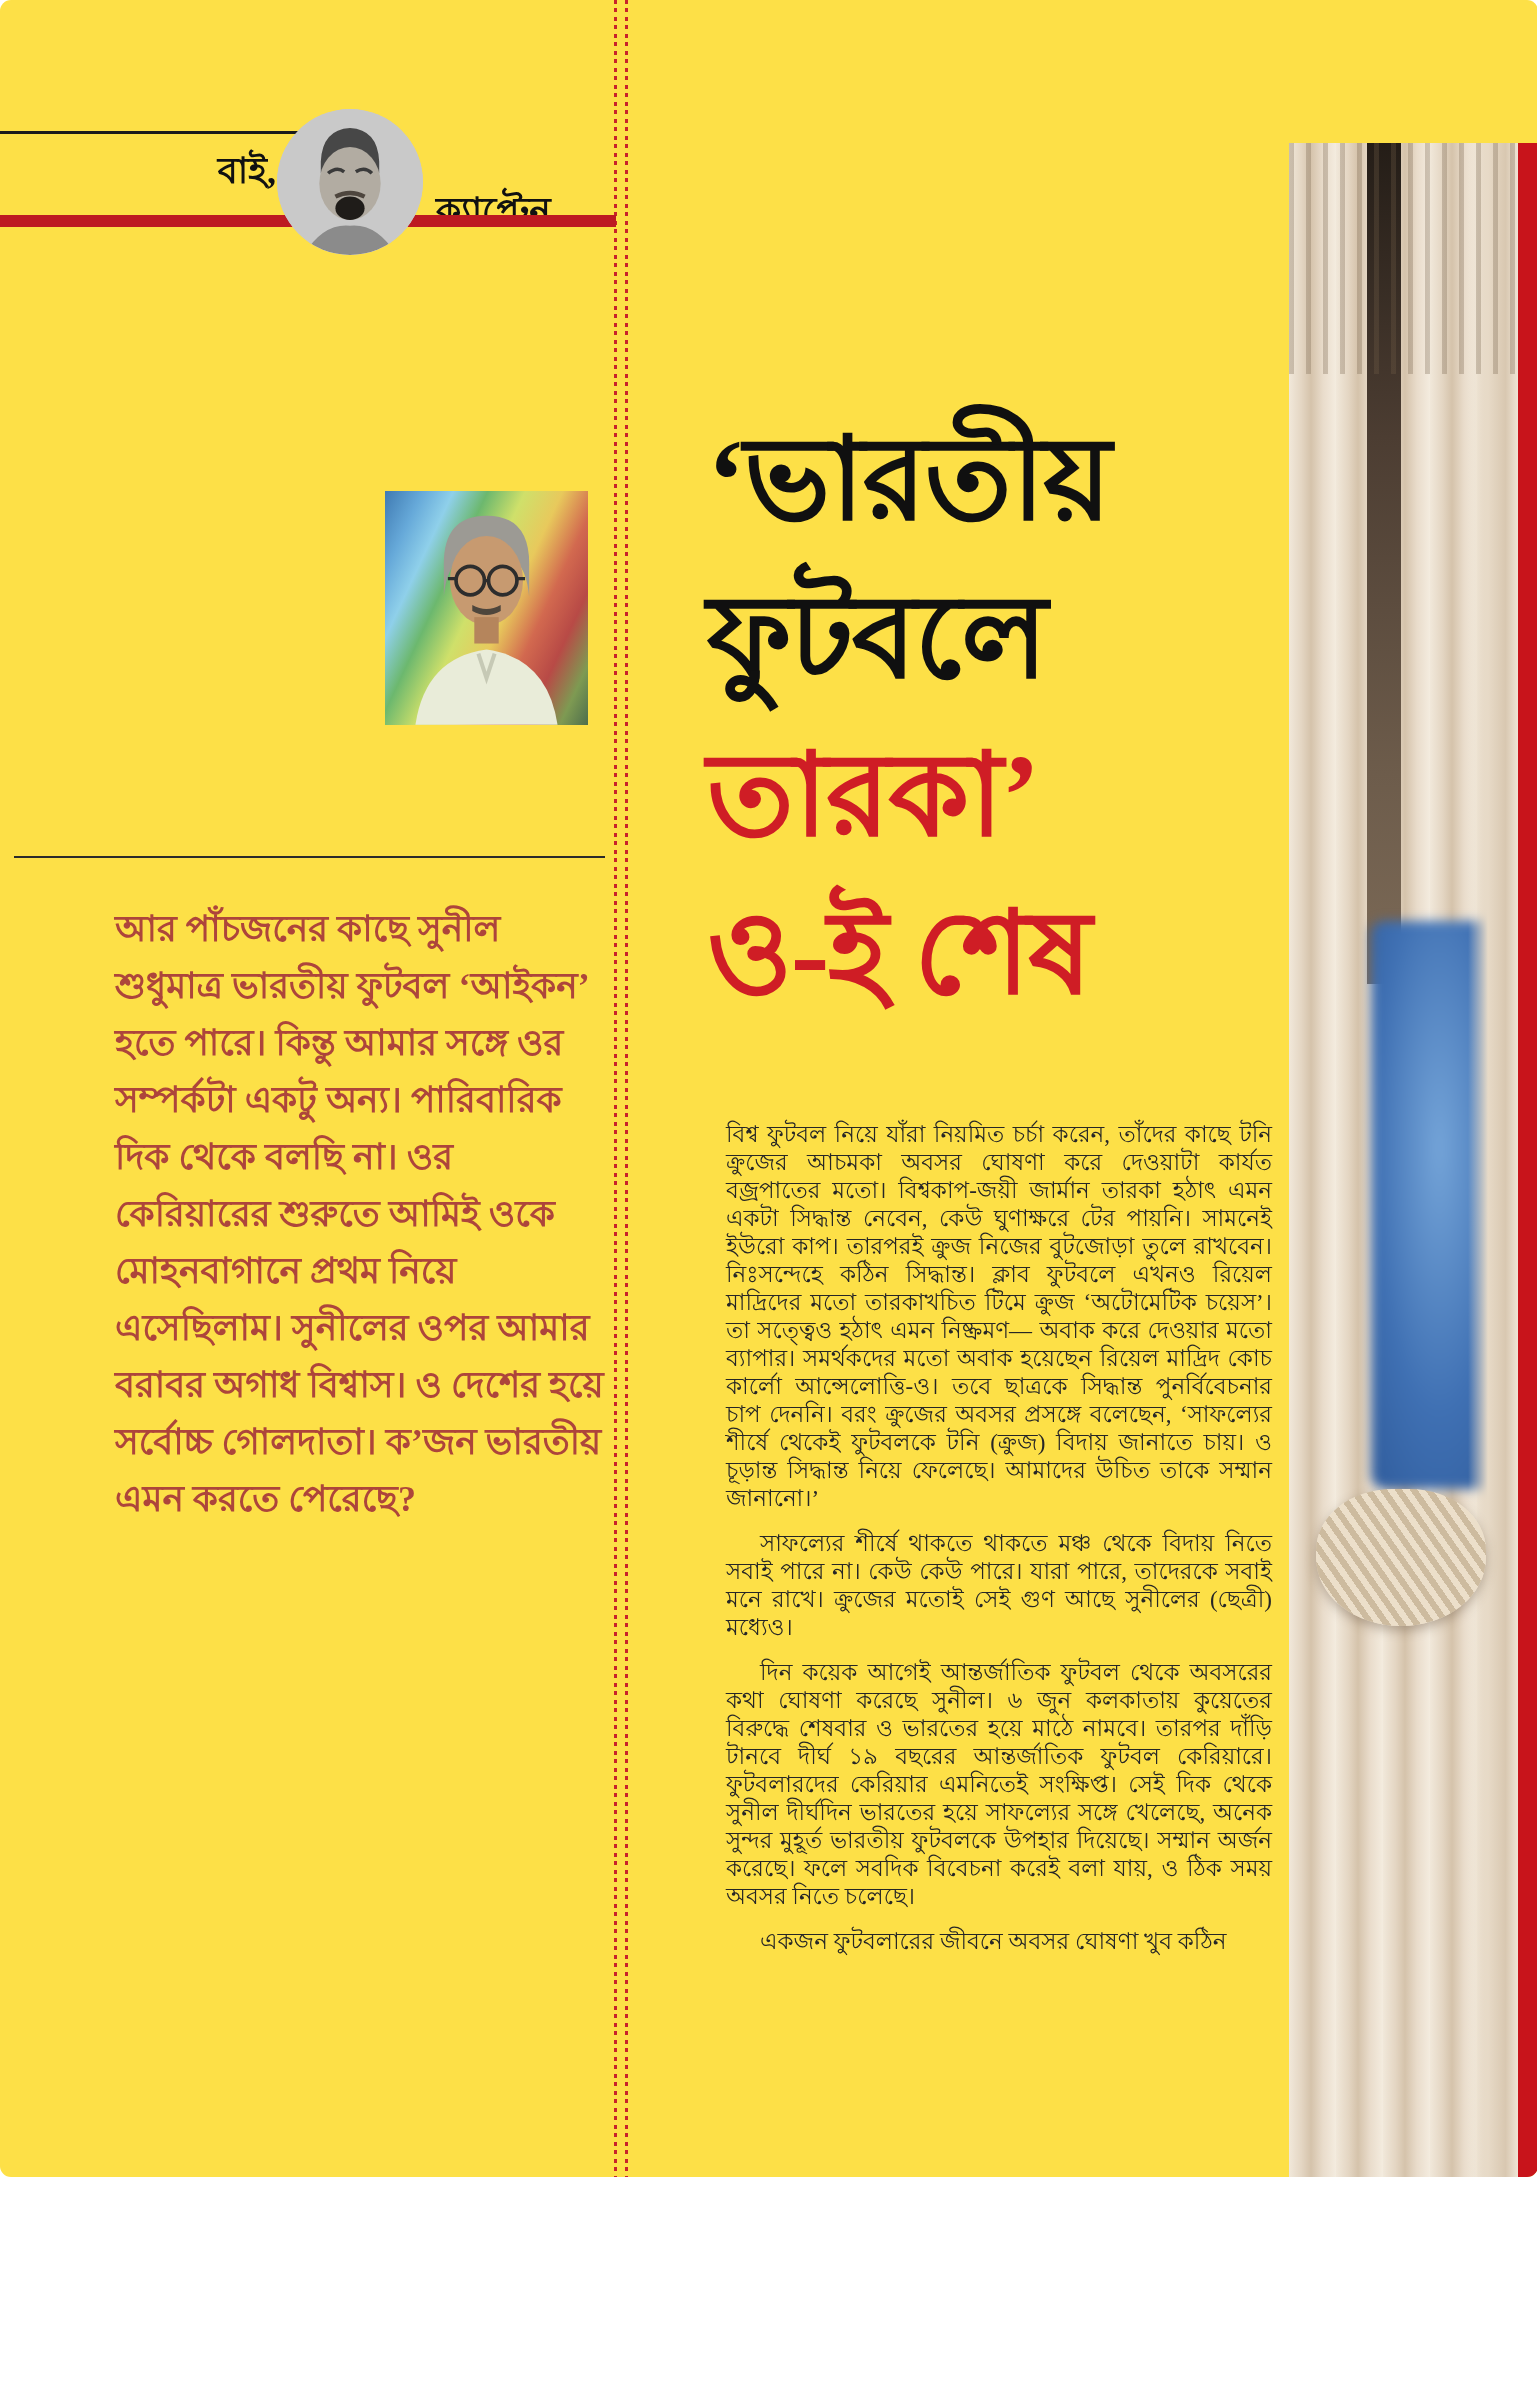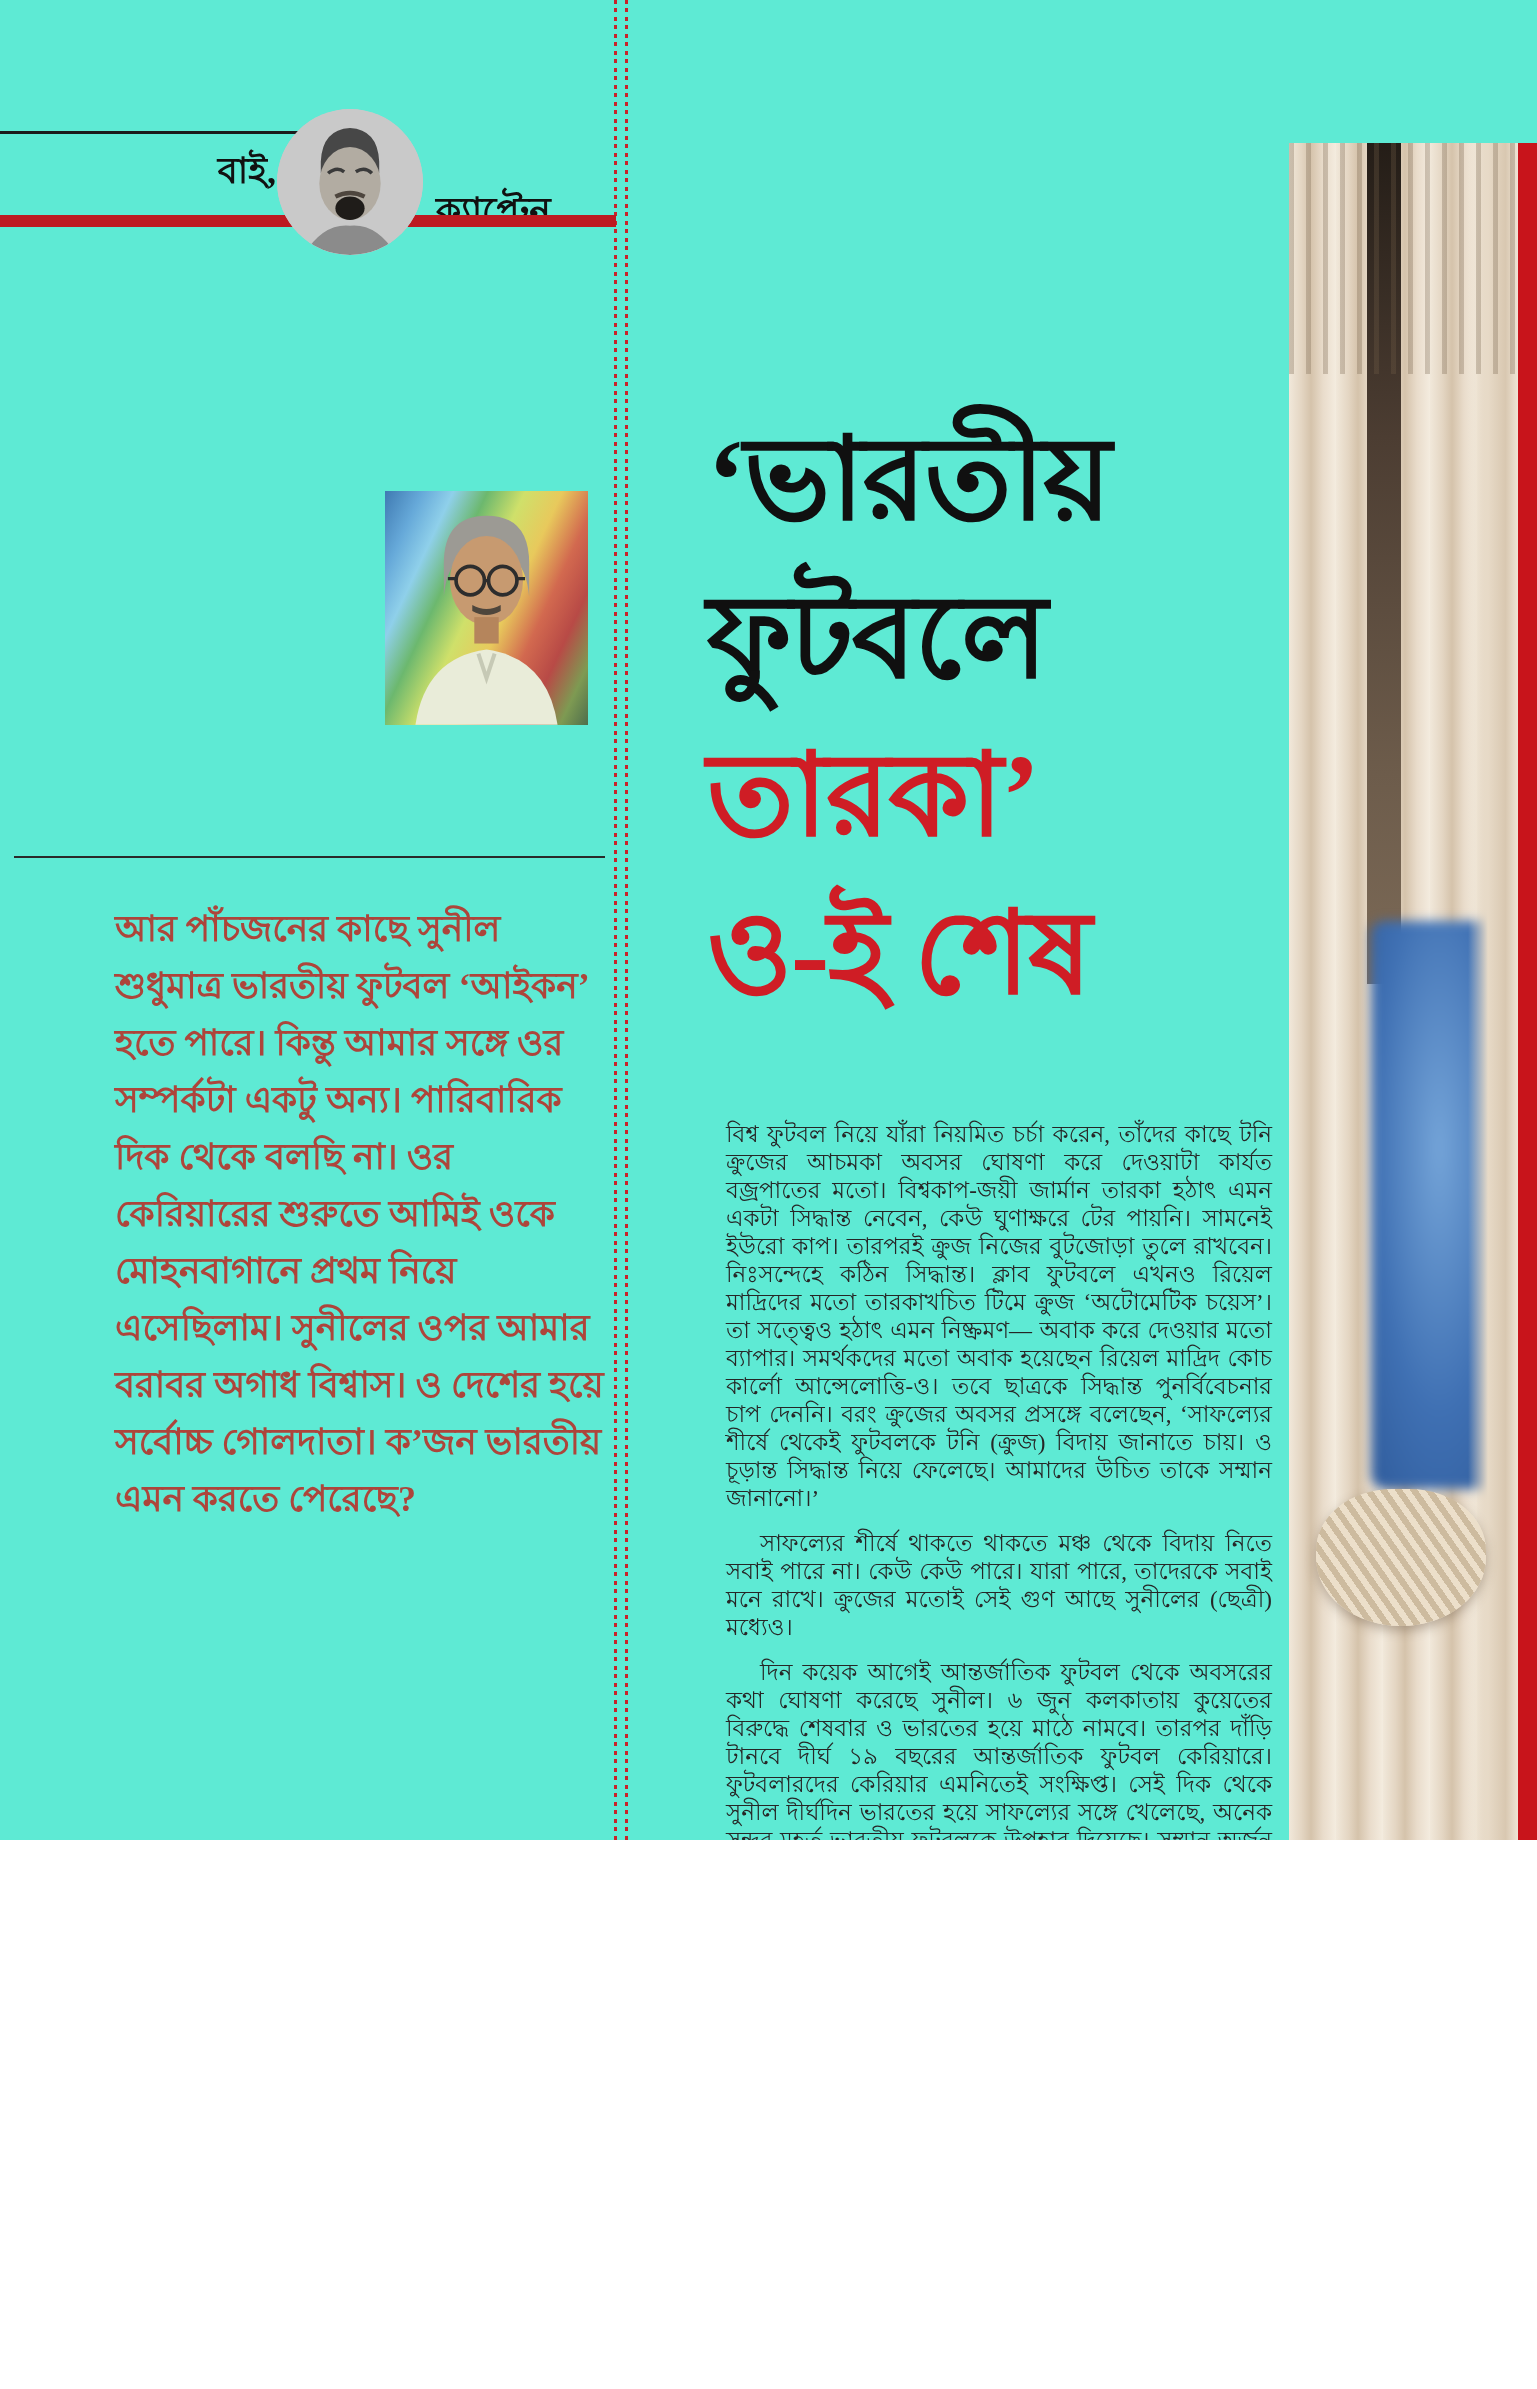--- a/index.html
+++ b/index.html
@@ -3,24 +3,25 @@
 <meta charset="utf-8">
 <style>
   html, body {
     margin: 0;
     padding: 0;
     background: #ffffff;
   }
   .page {
     position: relative;
     width: 1538px;
-    height: 1840px;
-    background: #5eead4;
+    height: 2177px;
+    background: #fde047;
     overflow: hidden;
     font-family: "Liberation Serif", serif;
+    border-radius: 11px;
   }
 
   
   .dotted-v {
     position: absolute;
     top: 0;
     width: 3.1px;
     height: 2389px;
     background-image: repeating-linear-gradient(to bottom, #c8232a 0 3.9px, transparent 3.9px 8.5px);
   }

